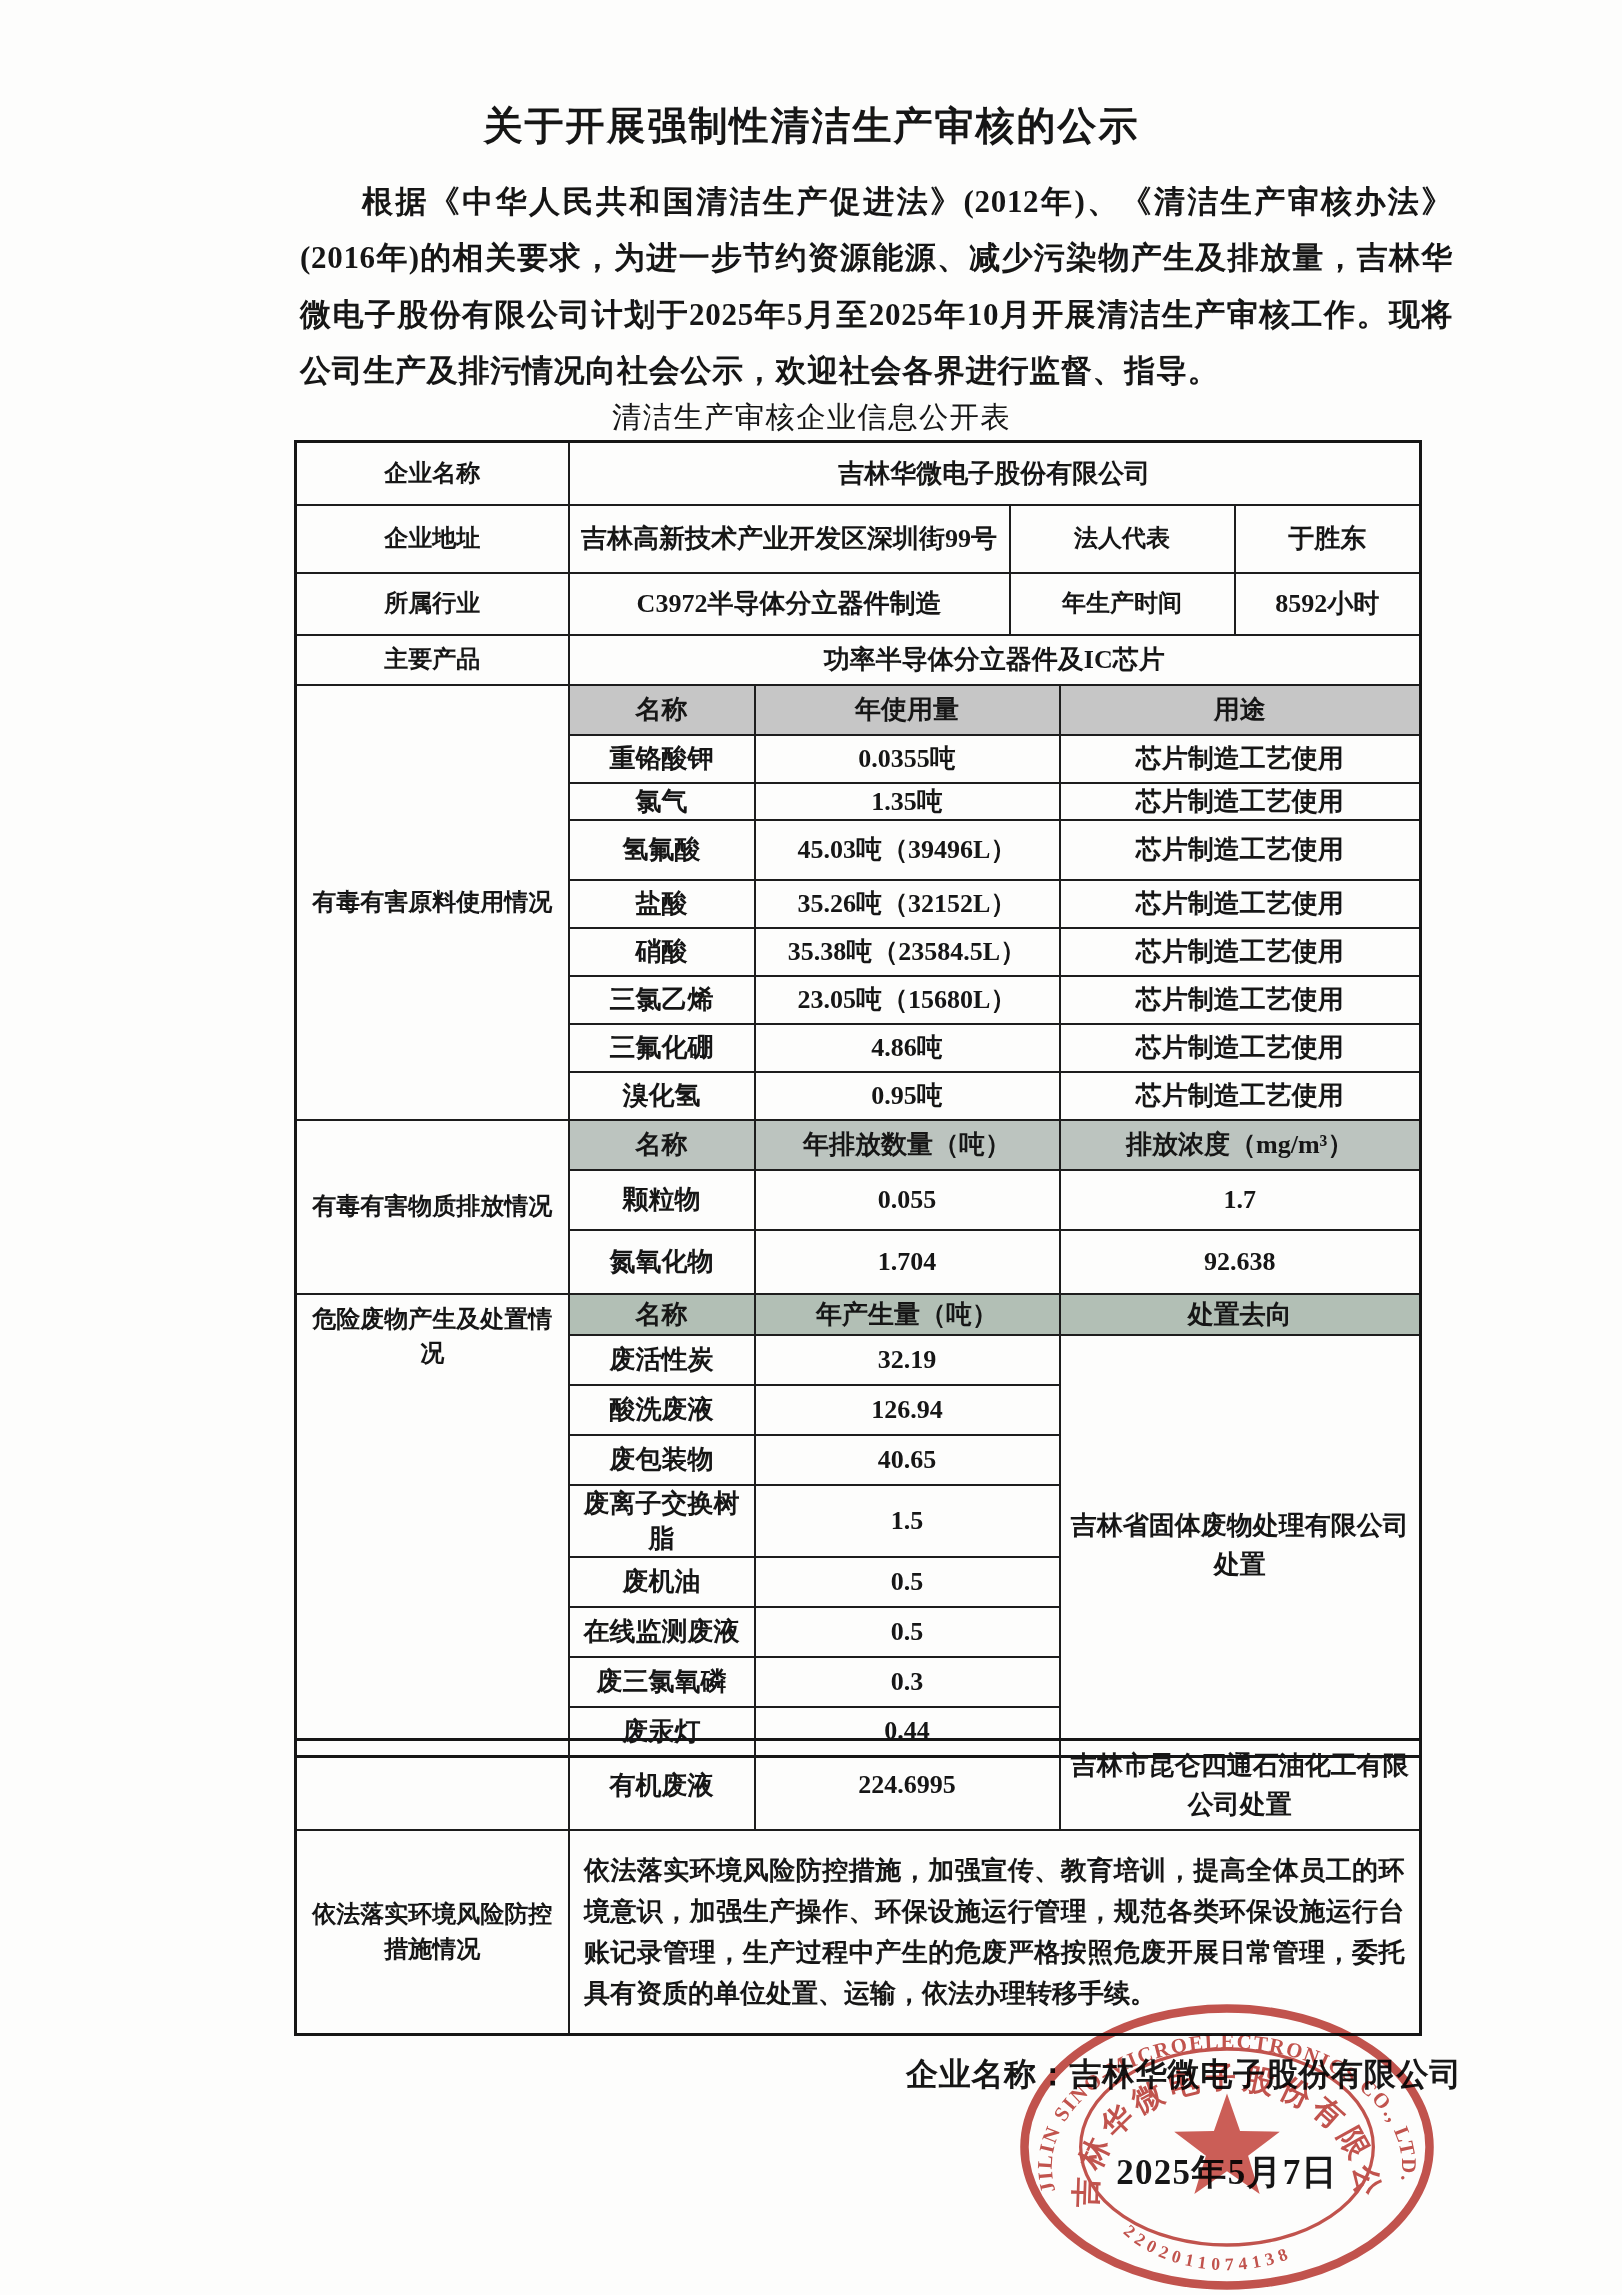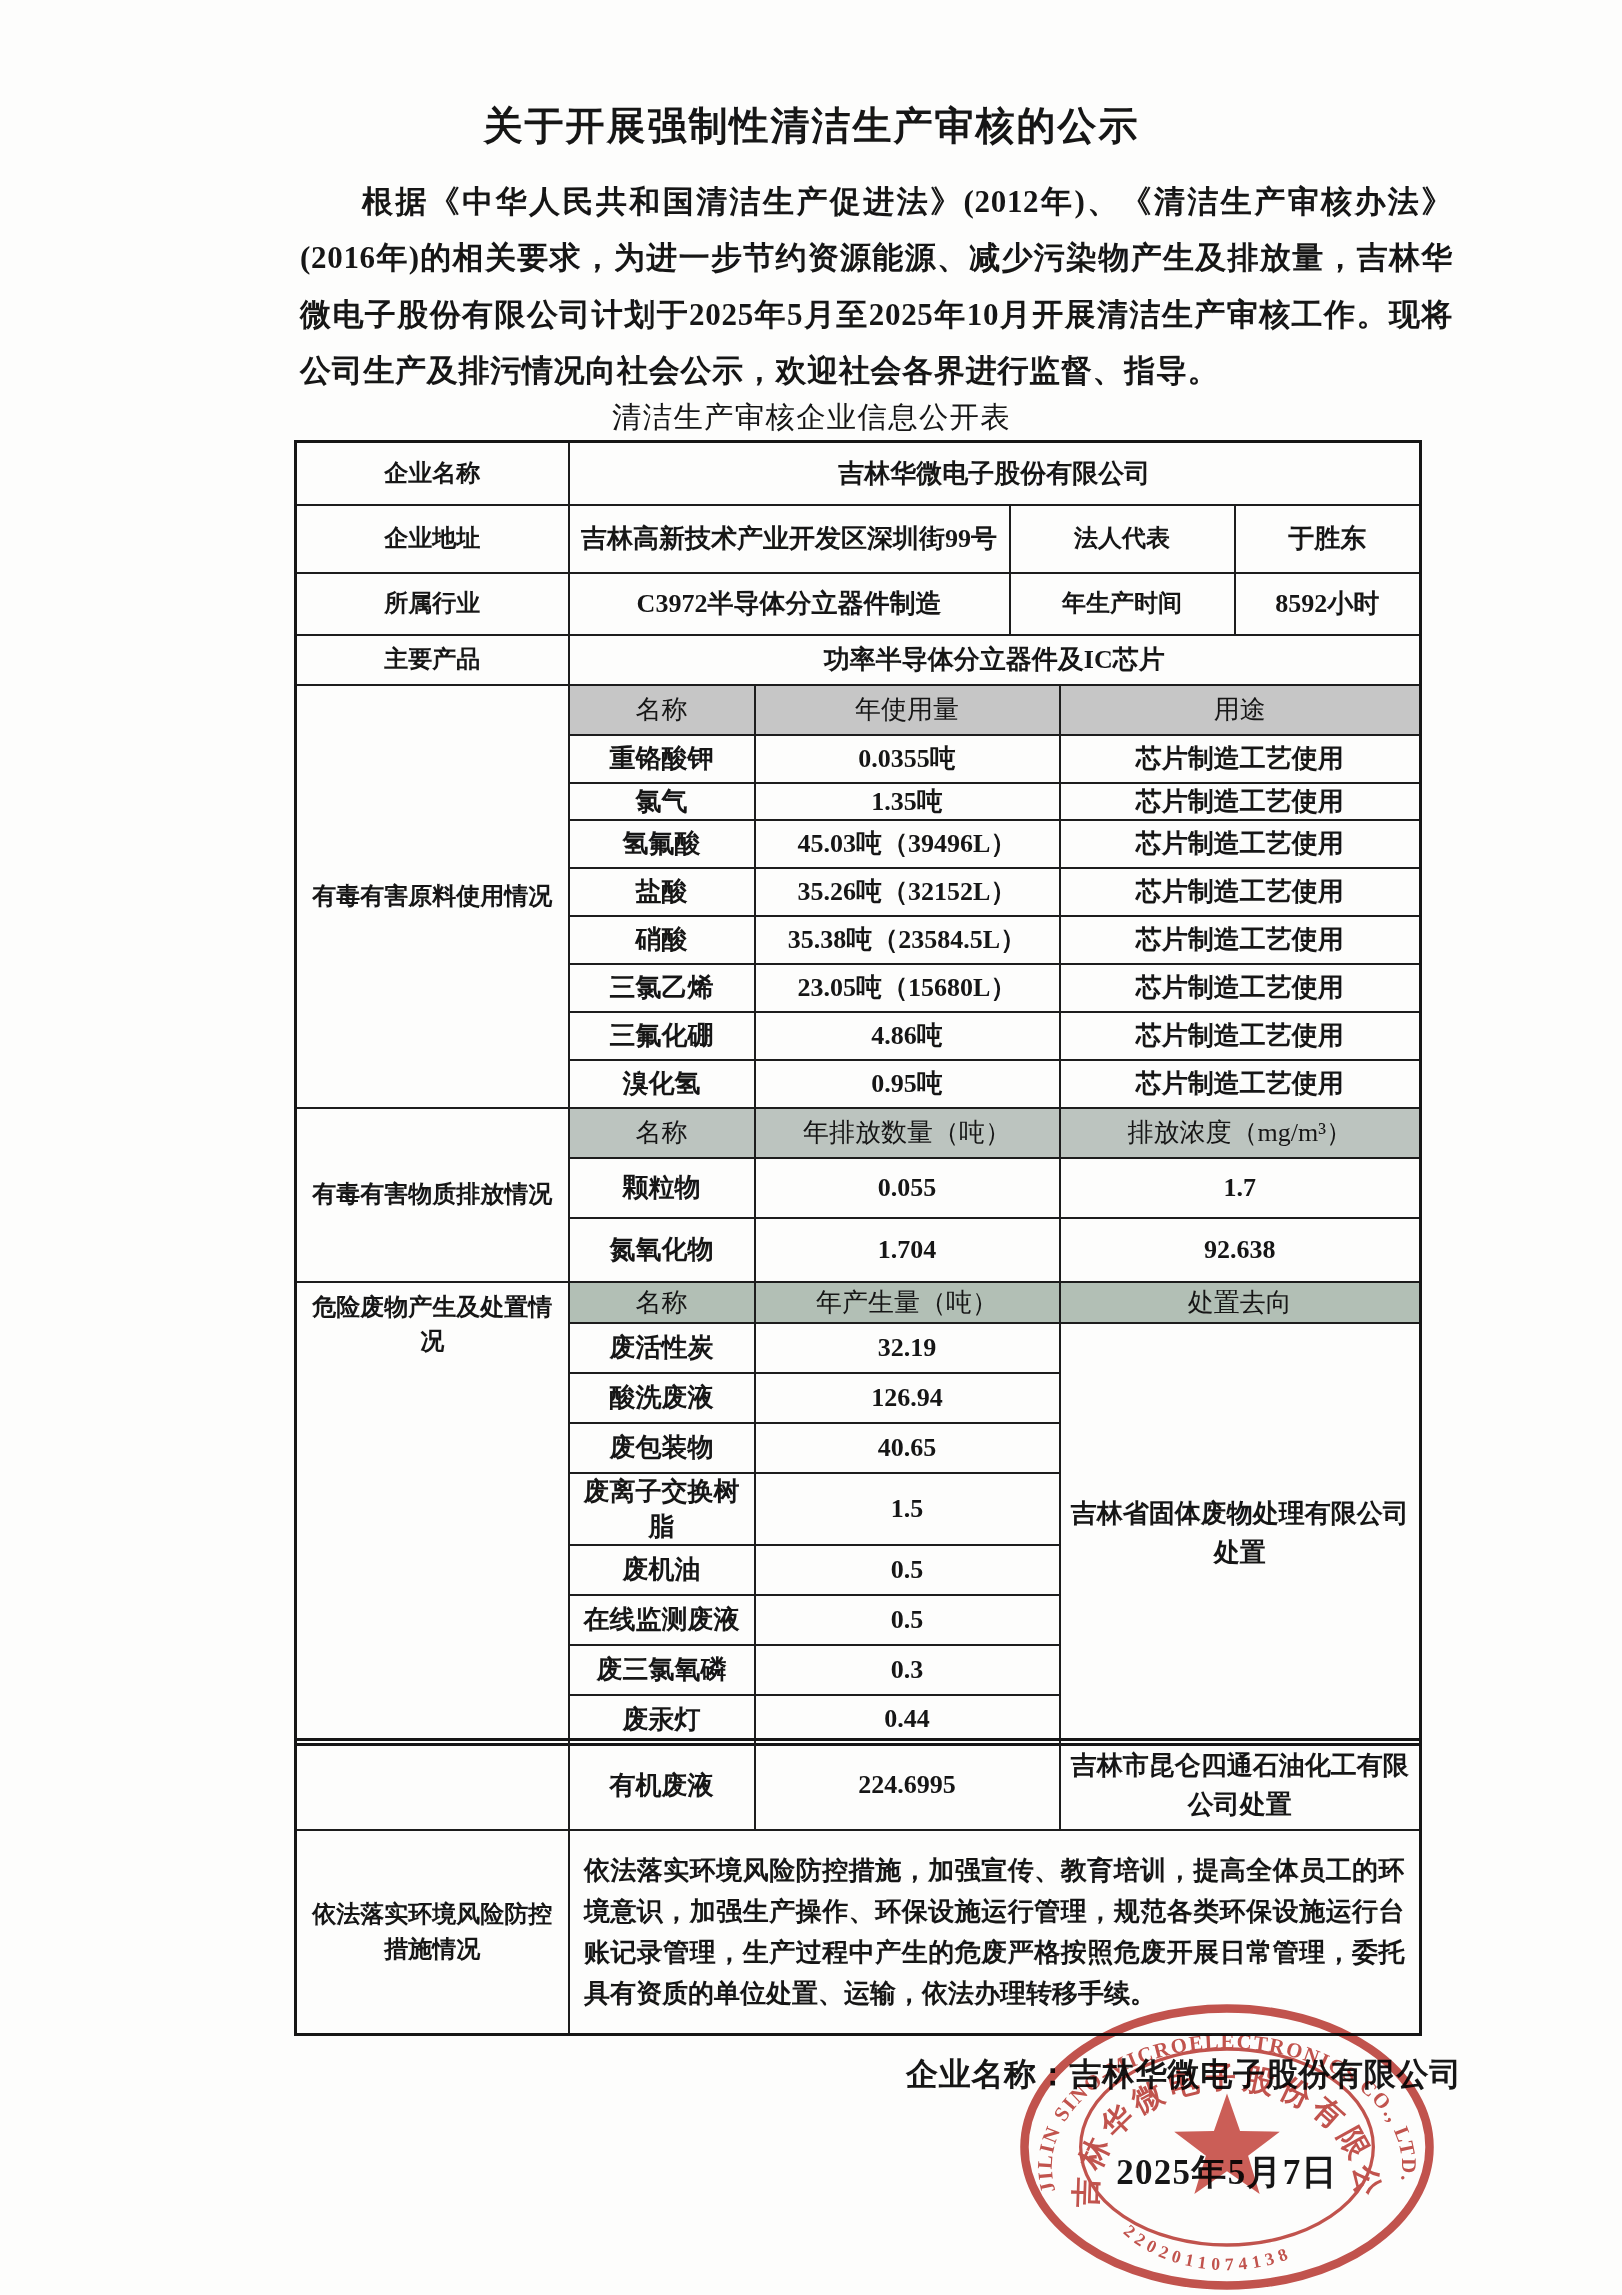--- a/index.html
+++ b/index.html
@@ -35,21 +35,21 @@
   }
   #main-table{top:440px;}
   #cont-table{top:1738px;}
   td{
     border:2px solid #1d1d1d;
     text-align:center;vertical-align:middle;
     font-size:26px;font-weight:600;
     padding:0 3.9px;overflow:hidden;
   }
   td.lab{font-size:24px;line-height:1.45;padding:3.9px 6.5px;}
-  td.hdr{font-weight:400;}
+  td.hdr{font-weight:700;}
   .hdrA{background:#c6c6c6;}
   .hdrB{background:#bcc4bf;}
   .hdrC{background:#b2bfb5;}
   td.measures{
     text-align:justify;font-size:26px;line-height:1.58;
     padding:10.5px 14.4px;font-weight:600;
   }
   td.disposal{line-height:1.5;padding:5.2px 9.2px;}
   .footer-company{
     position:absolute;top:2053px;left:906px;
@@ -116,21 +116,21 @@
       <tr style="height:48px">
         <td>重铬酸钾</td>
         <td colspan="2">0.0355吨</td>
         <td colspan="2">芯片制造工艺使用</td>
       </tr>
       <tr style="height:32px">
         <td>氯气</td>
         <td colspan="2">1.35吨</td>
         <td colspan="2">芯片制造工艺使用</td>
       </tr>
-      <tr style="height:48px">
+      <tr style="height:60px">
         <td>氢氟酸</td>
         <td colspan="2">45.03吨（39496L）</td>
         <td colspan="2">芯片制造工艺使用</td>
       </tr>
       <tr style="height:48px">
         <td>盐酸</td>
         <td colspan="2">35.26吨（32152L）</td>
         <td colspan="2">芯片制造工艺使用</td>
       </tr>
       <tr style="height:48px">

